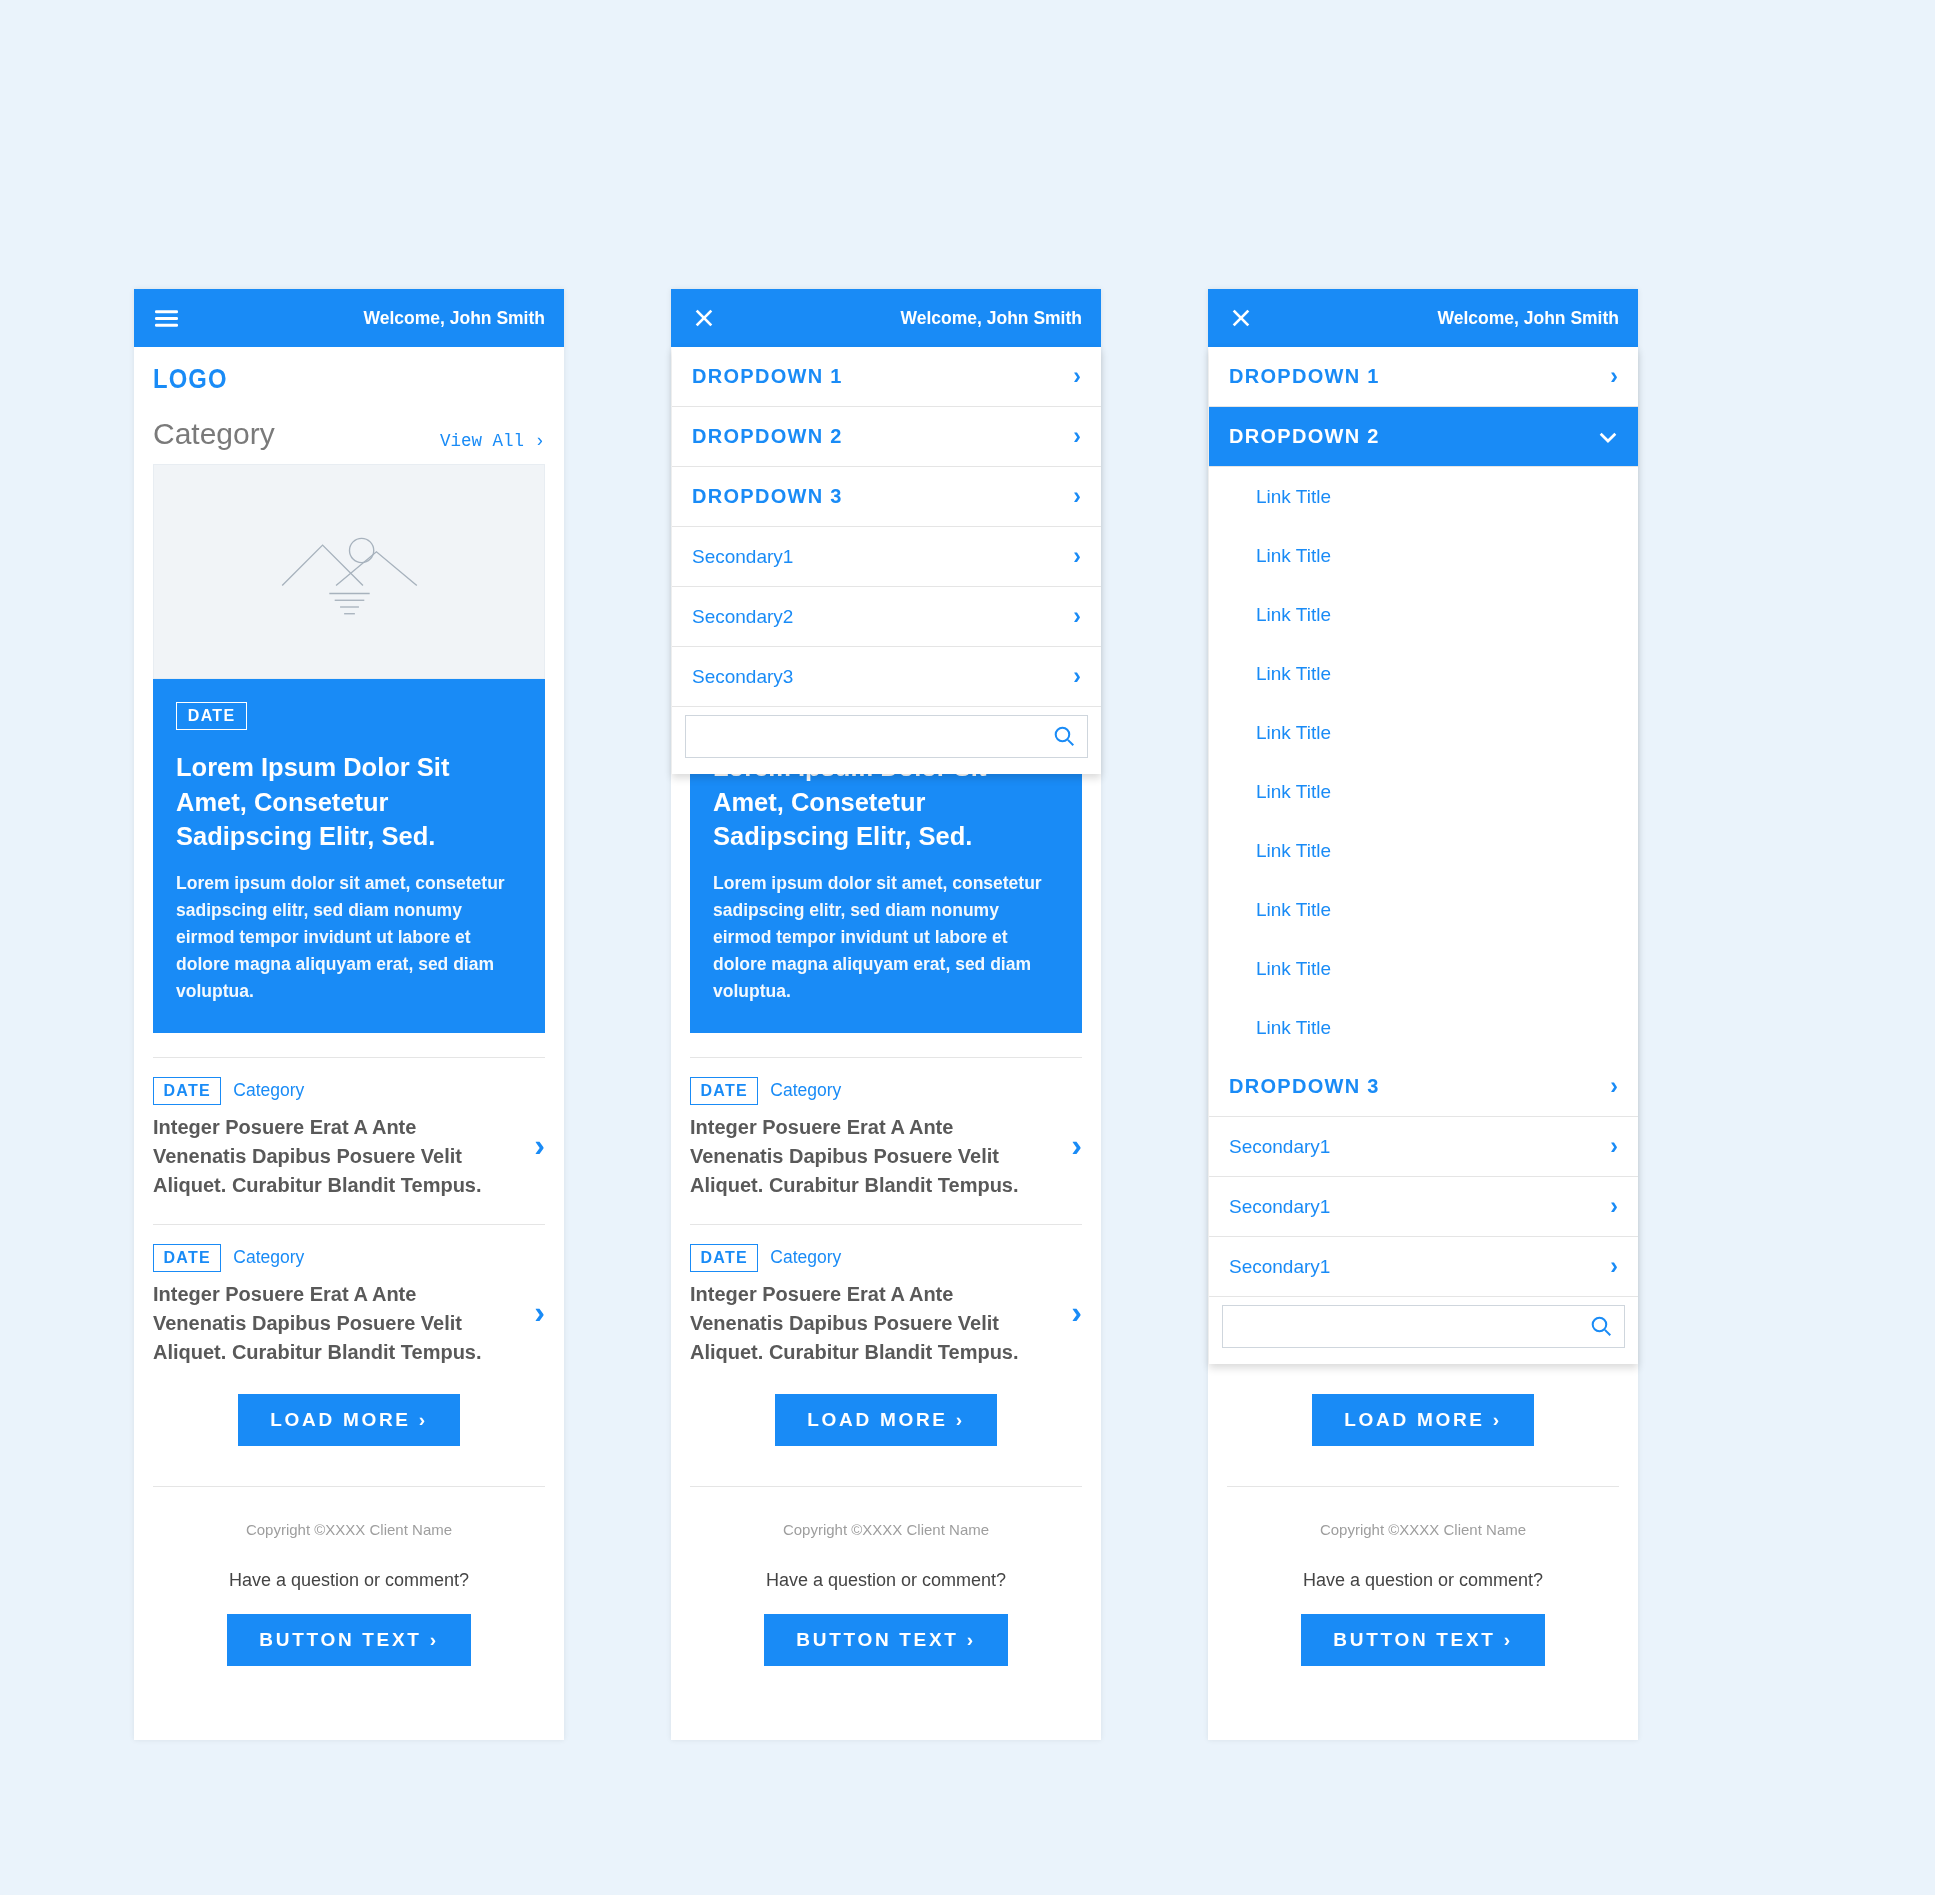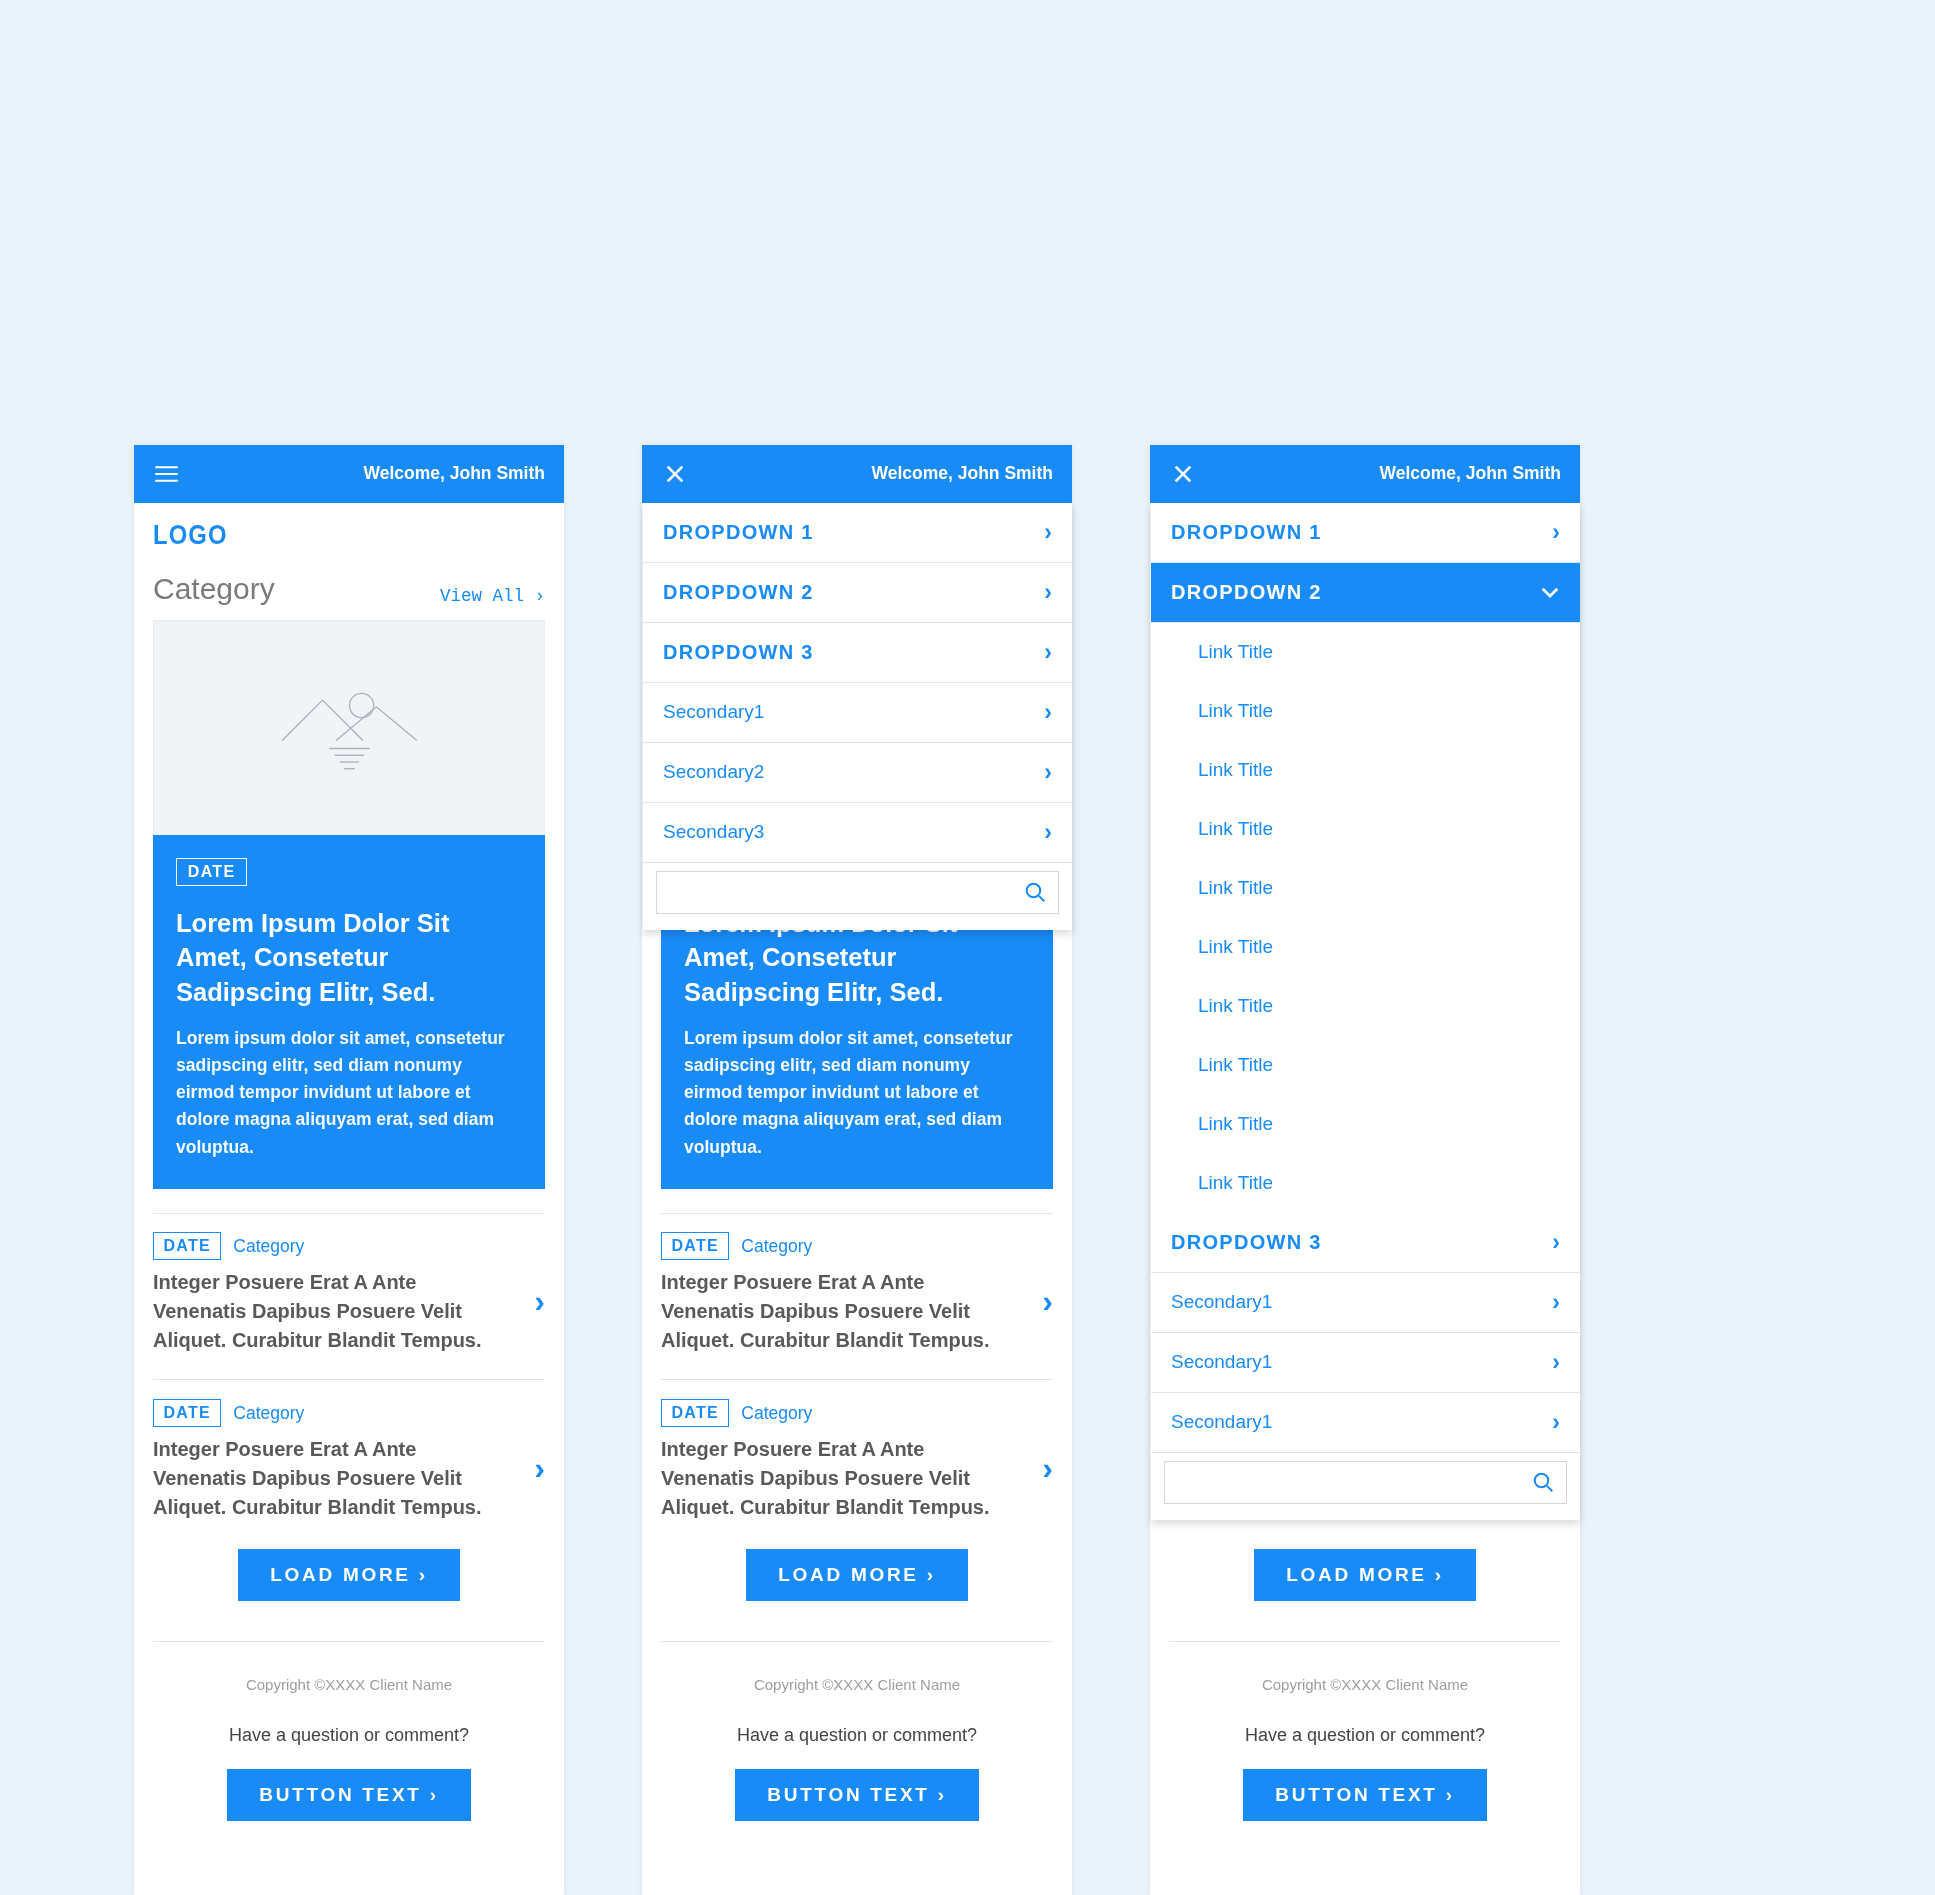--- a/index.html
+++ b/index.html
@@ -17,22 +17,22 @@
     margin: 0;
     background: var(--page-bg);
     font-family: "Helvetica Neue", Arial, sans-serif;
     -webkit-font-smoothing: antialiased;
   }
   .canvas {
     width: 1936px;
     height: 1895px;
     padding: 134px 134px 0 134px;
     display: flex;
-    gap: 78px;
-    align-items: flex-end;
+    gap: 107px;
+    align-items: center;
   }
   .device {
     width: 430px;
     background: #fff;
     box-shadow: 0 0 5.4px rgba(0,0,0,0.08);
     position: relative;
     display: flex;
     flex-direction: column;
   }
   

